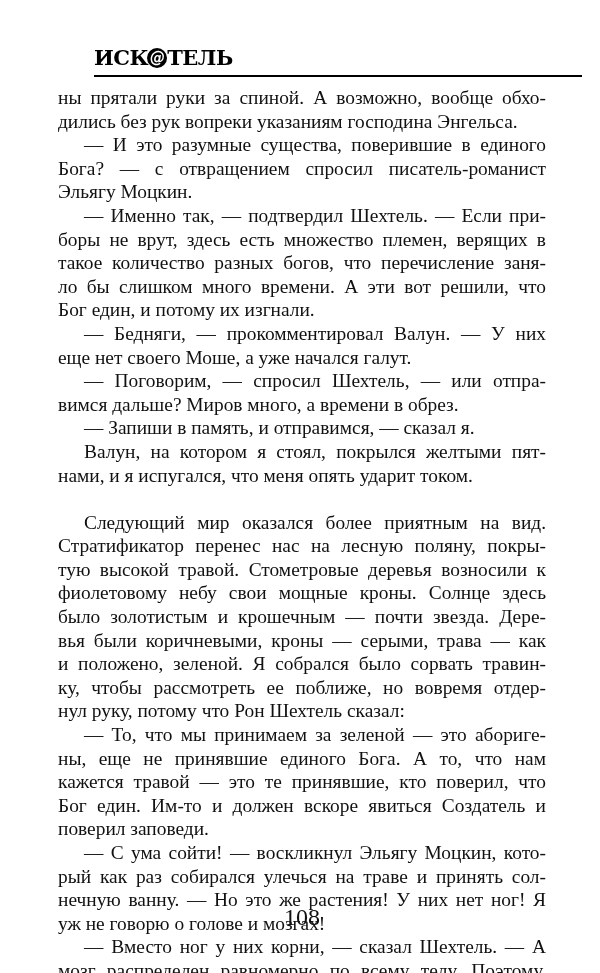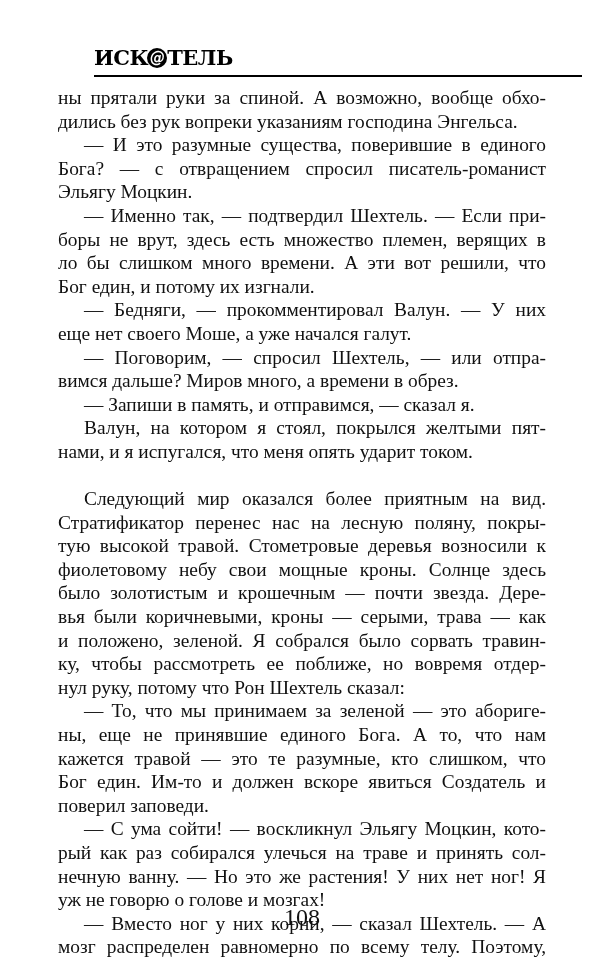--- a/index.html
+++ b/index.html
@@ -120,20 +120,21 @@
         <span class="line last">дились без рук вопреки указаниям господина Энгельса.</span>
       </div>
       <div class="p">
         <span class="line indent">— И это разумные существа, поверившие в единого</span>
         <span class="line">Бога? — с отвращением спросил писатель-романист</span>
         <span class="line last">Эльягу Моцкин.</span>
       </div>
       <div class="p">
         <span class="line indent">— Именно так, — подтвердил Шехтель. — Если при-</span>
         <span class="line">боры не врут, здесь есть множество племен, верящих в</span>
+        <span class="line">такое количество разных богов, что перечисление заня-</span>
         <span class="line">ло бы слишком много времени. А эти вот решили, что</span>
         <span class="line last">Бог един, и потому их изгнали.</span>
       </div>
       <div class="p">
         <span class="line indent">— Бедняги, — прокомментировал Валун. — У них</span>
         <span class="line last">еще нет своего Моше, а уже начался галут.</span>
       </div>
       <div class="p">
         <span class="line indent">— Поговорим, — спросил Шехтель, — или отпра-</span>
         <span class="line last">вимся дальше? Миров много, а времени в обрез.</span>
@@ -153,21 +154,21 @@
         <span class="line">фиолетовому небу свои мощные кроны. Солнце здесь</span>
         <span class="line">было золотистым и крошечным — почти звезда. Дере-</span>
         <span class="line">вья были коричневыми, кроны — серыми, трава — как</span>
         <span class="line">и положено, зеленой. Я собрался было сорвать травин-</span>
         <span class="line">ку, чтобы рассмотреть ее поближе, но вовремя отдер-</span>
         <span class="line last">нул руку, потому что Рон Шехтель сказал:</span>
       </div>
       <div class="p">
         <span class="line indent">— То, что мы принимаем за зеленой — это абориге-</span>
         <span class="line">ны, еще не принявшие единого Бога. А то, что нам</span>
-        <span class="line">кажется травой — это те разумные, кто слишком, что</span>
+        <span class="line">кажется травой — это те принявшие, кто поверил, что</span>
         <span class="line">Бог един. Им-то и должен вскоре явиться Создатель и</span>
         <span class="line last">поверил заповеди.</span>
       </div>
       <div class="p">
         <span class="line indent">— С ума сойти! — воскликнул Эльягу Моцкин, кото-</span>
         <span class="line">рый как раз собирался улечься на траве и принять сол-</span>
         <span class="line">нечную ванну. — Но это же растения! У них нет ног! Я</span>
         <span class="line last">уж не говорю о голове и мозгах!</span>
       </div>
       <div class="p">

